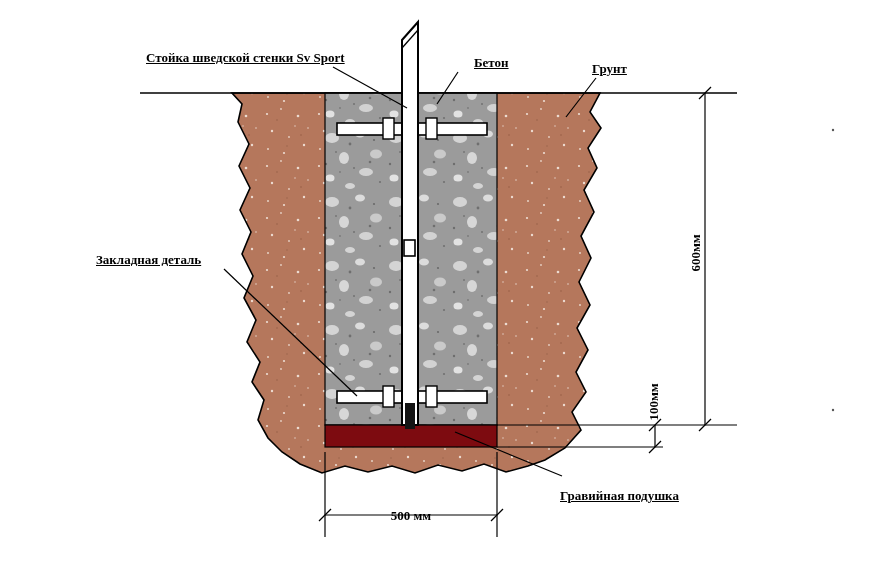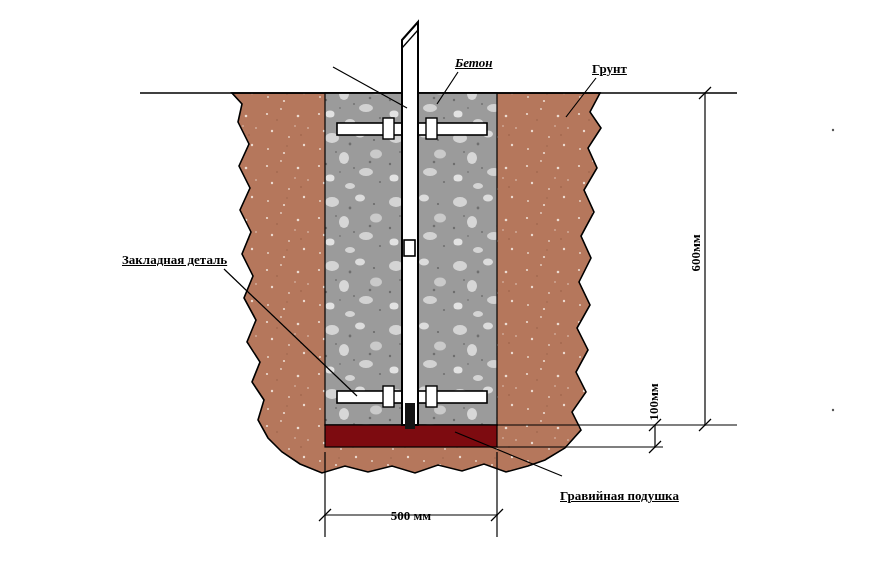--- a/index.html
+++ b/index.html
@@ -142,22 +142,23 @@
       <line x1="319" y1="521" x2="331" y2="509"></line>
       <line x1="491" y1="521" x2="503" y2="509"></line>
     </g>
 
     <g fill="#555">
       <circle cx="833" cy="130" r="1.2"></circle>
       <circle cx="833" cy="410" r="1.2"></circle>
     </g>
   </svg>
 
-  <div class="lbl" style="left:455px; top:55px;font-style:italic;">Бетон</div>
+  <div class="lbl" style="left:146px; top:50px;">Стойка шведской стенки Sv Sport</div>
+  <div class="lbl" style="left:474px; top:55px;">Бетон</div>
   <div class="lbl" style="left:592px; top:61px;">Грунт</div>
-  <div class="lbl" style="left:122px; top:252px;text-align:right;">Закладная деталь</div>
+  <div class="lbl" style="left:96px; top:252px;text-align:right;">Закладная деталь</div>
   <div class="lbl" style="left:560px; top:488px;">Гравийная подушка</div>
 
   <div class="dim vert" style="left:666px; top:245px; width:60px;">600мм</div>
   <div class="dim vert" style="left:628px; top:394px; width:52px;">100мм</div>
   <div class="dim" style="left:361px; top:508px; width:100px;">500 мм</div>
 
 </div>
 
 </body></html>

